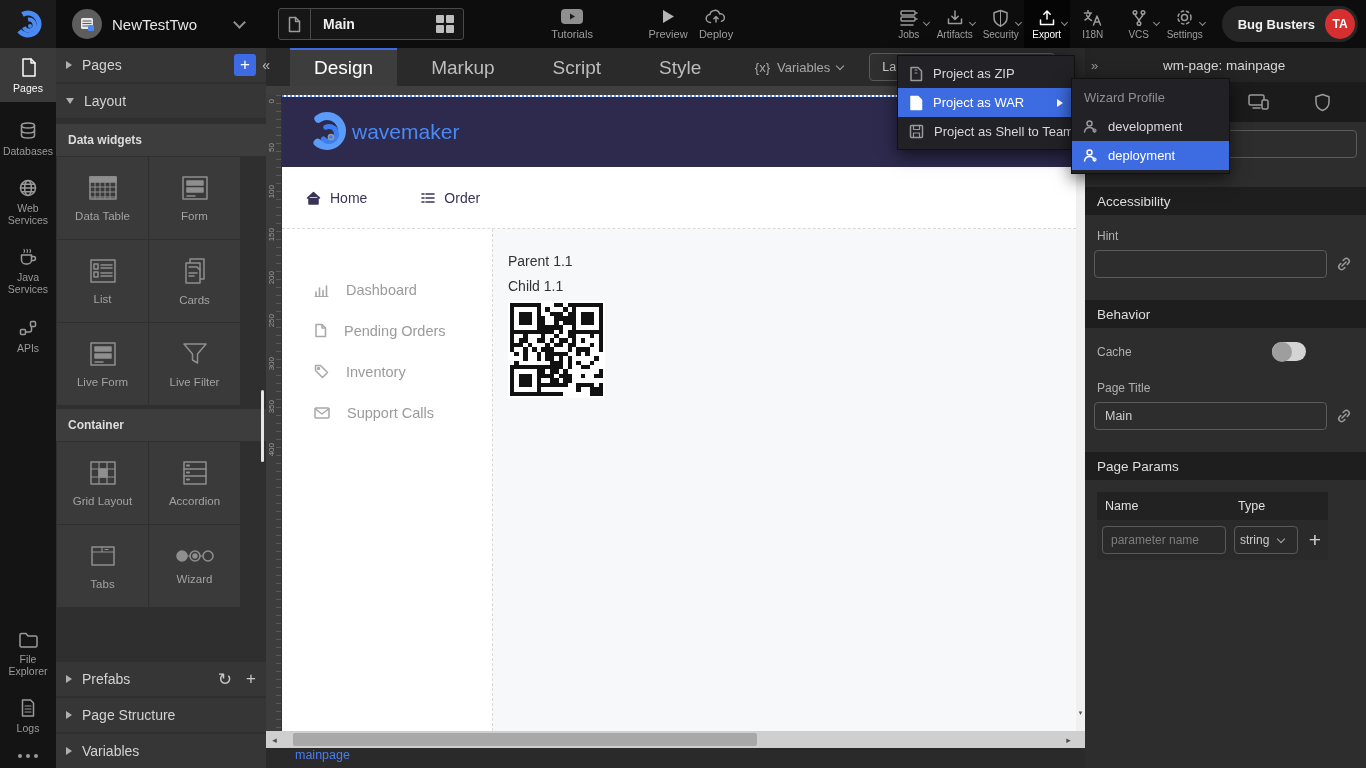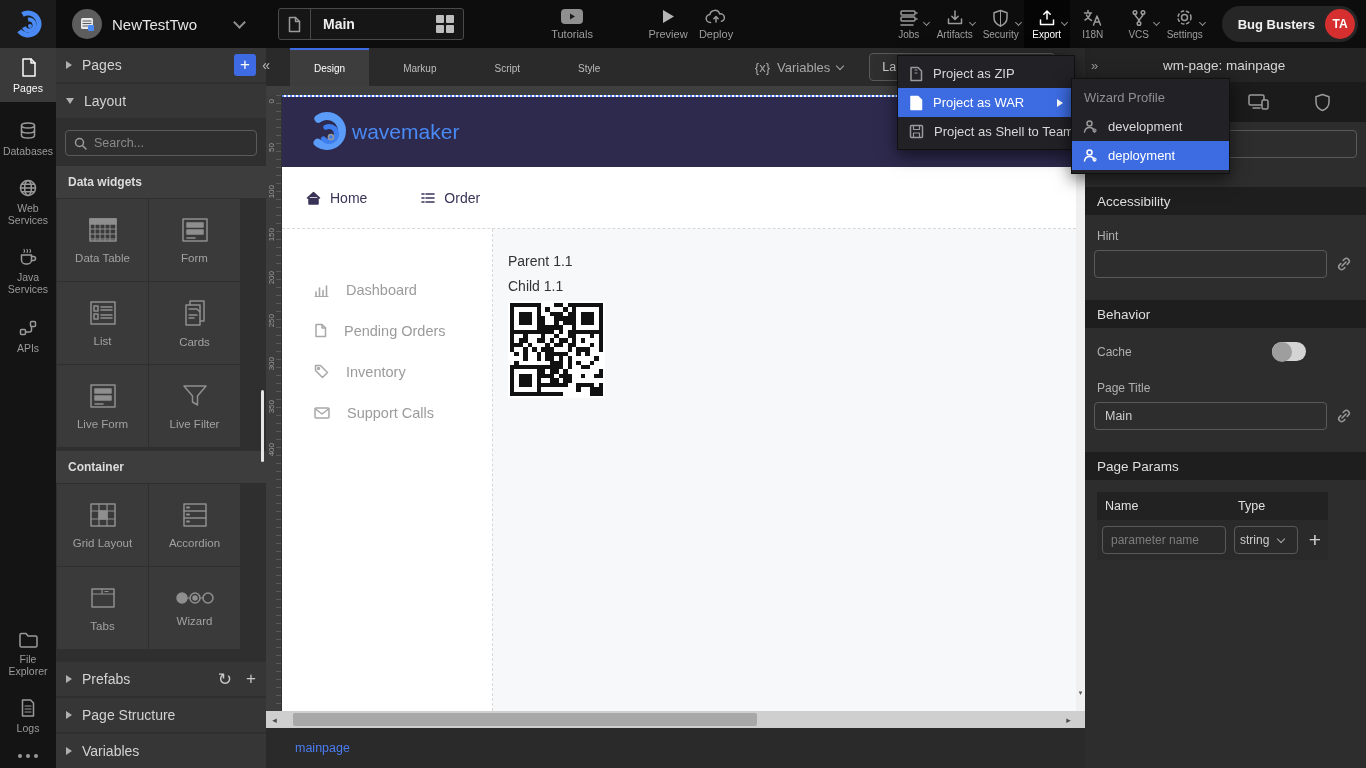--- a/index.html
+++ b/index.html
@@ -73,21 +73,21 @@
     cursor:grab; color:#a2a2a2; font-size:11.5px; }
   .tile svg { stroke:#8f8f8f; }
   .panel-bottom { flex:none; }
   .acc-h .mini-ic { margin-left:auto; display:flex; gap:14px; align-items:center; color:#c9c9c9; }
   .acc-h .mini-ic span { font-size:17px; cursor:pointer; }
   .panel-scrollthumb { position:absolute; right:2px; top:342px; width:3px; height:72px; background:#e6e6e6; border-radius:2px; }
 
   
   .editor { flex:1; display:flex; flex-direction:column; min-width:0; }
   .tabbar { height:38px; background:#2a2a2a; display:flex; align-items:center; position:relative; }
-  .tab { height:38px; padding:0 24px; display:flex; align-items:center; color:#bdbdbd; font-size:10px; cursor:pointer;
+  .tab { height:38px; padding:0 24px; display:flex; align-items:center; color:#bdbdbd; font-size:19px; cursor:pointer;
     border-top:2px solid transparent; margin-left:10px;justify-content:flex-end; }
   .tab.active { background:#3d3d3d; border-top:2px solid #3e6be4; color:#fff; margin-left:24px; }
   .vars-dd { margin-left:auto; display:flex; align-items:center; gap:7px; color:#a8a8a8; font-size:13px; cursor:pointer; }
   .vars-dd .caret, .device-dd .caret { width:6px; height:6px; border-right:1.5px solid #a8a8a8; border-bottom:1.5px solid #a8a8a8; transform:rotate(45deg); margin-top:-3px; }
   .device-dd { margin:0 14px 0 26px; height:28px; border:1px solid #5a5a5a; border-radius:4px; padding:0 12px;
     display:flex; align-items:center; gap:12px; color:#d0d0d0; font-size:12.5px; cursor:pointer; background:#2f2f2f; }
   .kebab { color:#bbb; font-size:15px; letter-spacing:0; cursor:pointer; margin-right:6px; line-height:5px; width:10px; }
 
   .canvas-zone { flex:1; background:#3f3f3f; position:relative; padding:9px 9px 0 16px; min-height:0; }
   .ruler { position:absolute; left:0; top:9px; bottom:0; width:16px; background:#3d3d3d; border-right:1px solid #333;
@@ -109,21 +109,21 @@
   .qr { width:97px; height:97px; background:#fff; margin-top:7px; display:grid;
     grid-template-columns:repeat(21,1fr); grid-template-rows:repeat(21,1fr); padding:2px; }
   .qr i { background:#111; }
 
   .vscroll { position:absolute; right:0; top:9px; bottom:0; width:9px; background:#f0f0f0; }
   .vscroll .varrow { position:absolute; bottom:14px; left:0; right:0; text-align:center; color:#555; font-size:7px; }
   .hscroll { height:17px; background:#cfcfcf; position:relative; flex:none; }
   .harrow { position:absolute; top:0; bottom:0; width:17px; display:flex; align-items:center; justify-content:center; color:#4a4a4a; font-size:9px; cursor:pointer; }
   .harrow.l { left:0; } .harrow.r { right:8px; }
   .hthumb { position:absolute; left:27px; top:2px; height:13px; width:464px; background:#a8a8a8; border-radius:2px; cursor:grab; }
-  .statusbar { height:40px; background:#2a2a2a; display:flex; align-items:center; padding-left:29px; flex:none; }
+  .statusbar { height:20px; background:#2a2a2a; display:flex; align-items:flex-start; padding-left:29px; flex:none; }
   .statusbar span { color:#4a7cf0; font-size:12.5px; cursor:pointer; }
 
   
   .props { width:281px; background:#2d2d2d; display:flex; flex-direction:column; }
   .props-header { height:34px; background:#242424; display:flex; align-items:center; color:#d6d6d6; font-size:13.5px; }
   .props-header .pexp { color:#9a9a9a; font-size:13px; padding:0 8px 0 6px; cursor:pointer; }
   .props-header .ptitle { flex:1; text-align:center; padding-right:24px; }
   .props-tabs { height:40px; background:#1b1b1b; display:flex; align-items:center; justify-content:space-around; padding:0 14px; }
   .props-tabs .ic { cursor:pointer; }
   .props-search { padding:8px 9px 10px; }
@@ -400,29 +400,20 @@
         <span class="tri-r"></span>
         <span>Pages</span>
         <span class="plus-btn">+</span>
       </div>
       <div class="acc-h">
         <span class="tri-d"></span>
         <span>Layout</span>
       </div>
 
       <div class="panel-mid">
-        <div class="searchbox">
-          <span class="ic">
-              <svg width="13" height="13" viewBox="0 0 13 13">
-                <circle cx="5.5" cy="5.5" r="4"></circle>
-                <path d="M8.5 8.5L12 12"></path>
-              </svg>
-            </span>
-          <input placeholder="Search..." style="">
-        </div>
 
         <div class="group-h">Data widgets</div>
         <div class="tiles">
           <div class="tile ic">
             <span>
                 <svg width="30" height="26" viewBox="0 0 30 26">
                   <rect x="2" y="2" width="26" height="22"></rect>
                   <rect x="2" y="2" width="26" height="5" fill="#8f8f8f"></rect>
                   <path d="M2 12h26M2 17h26M2 22h26M7 7v17M12 7v17M17 7v17M22 7v17" stroke-width="1"></path>
                 </svg>

